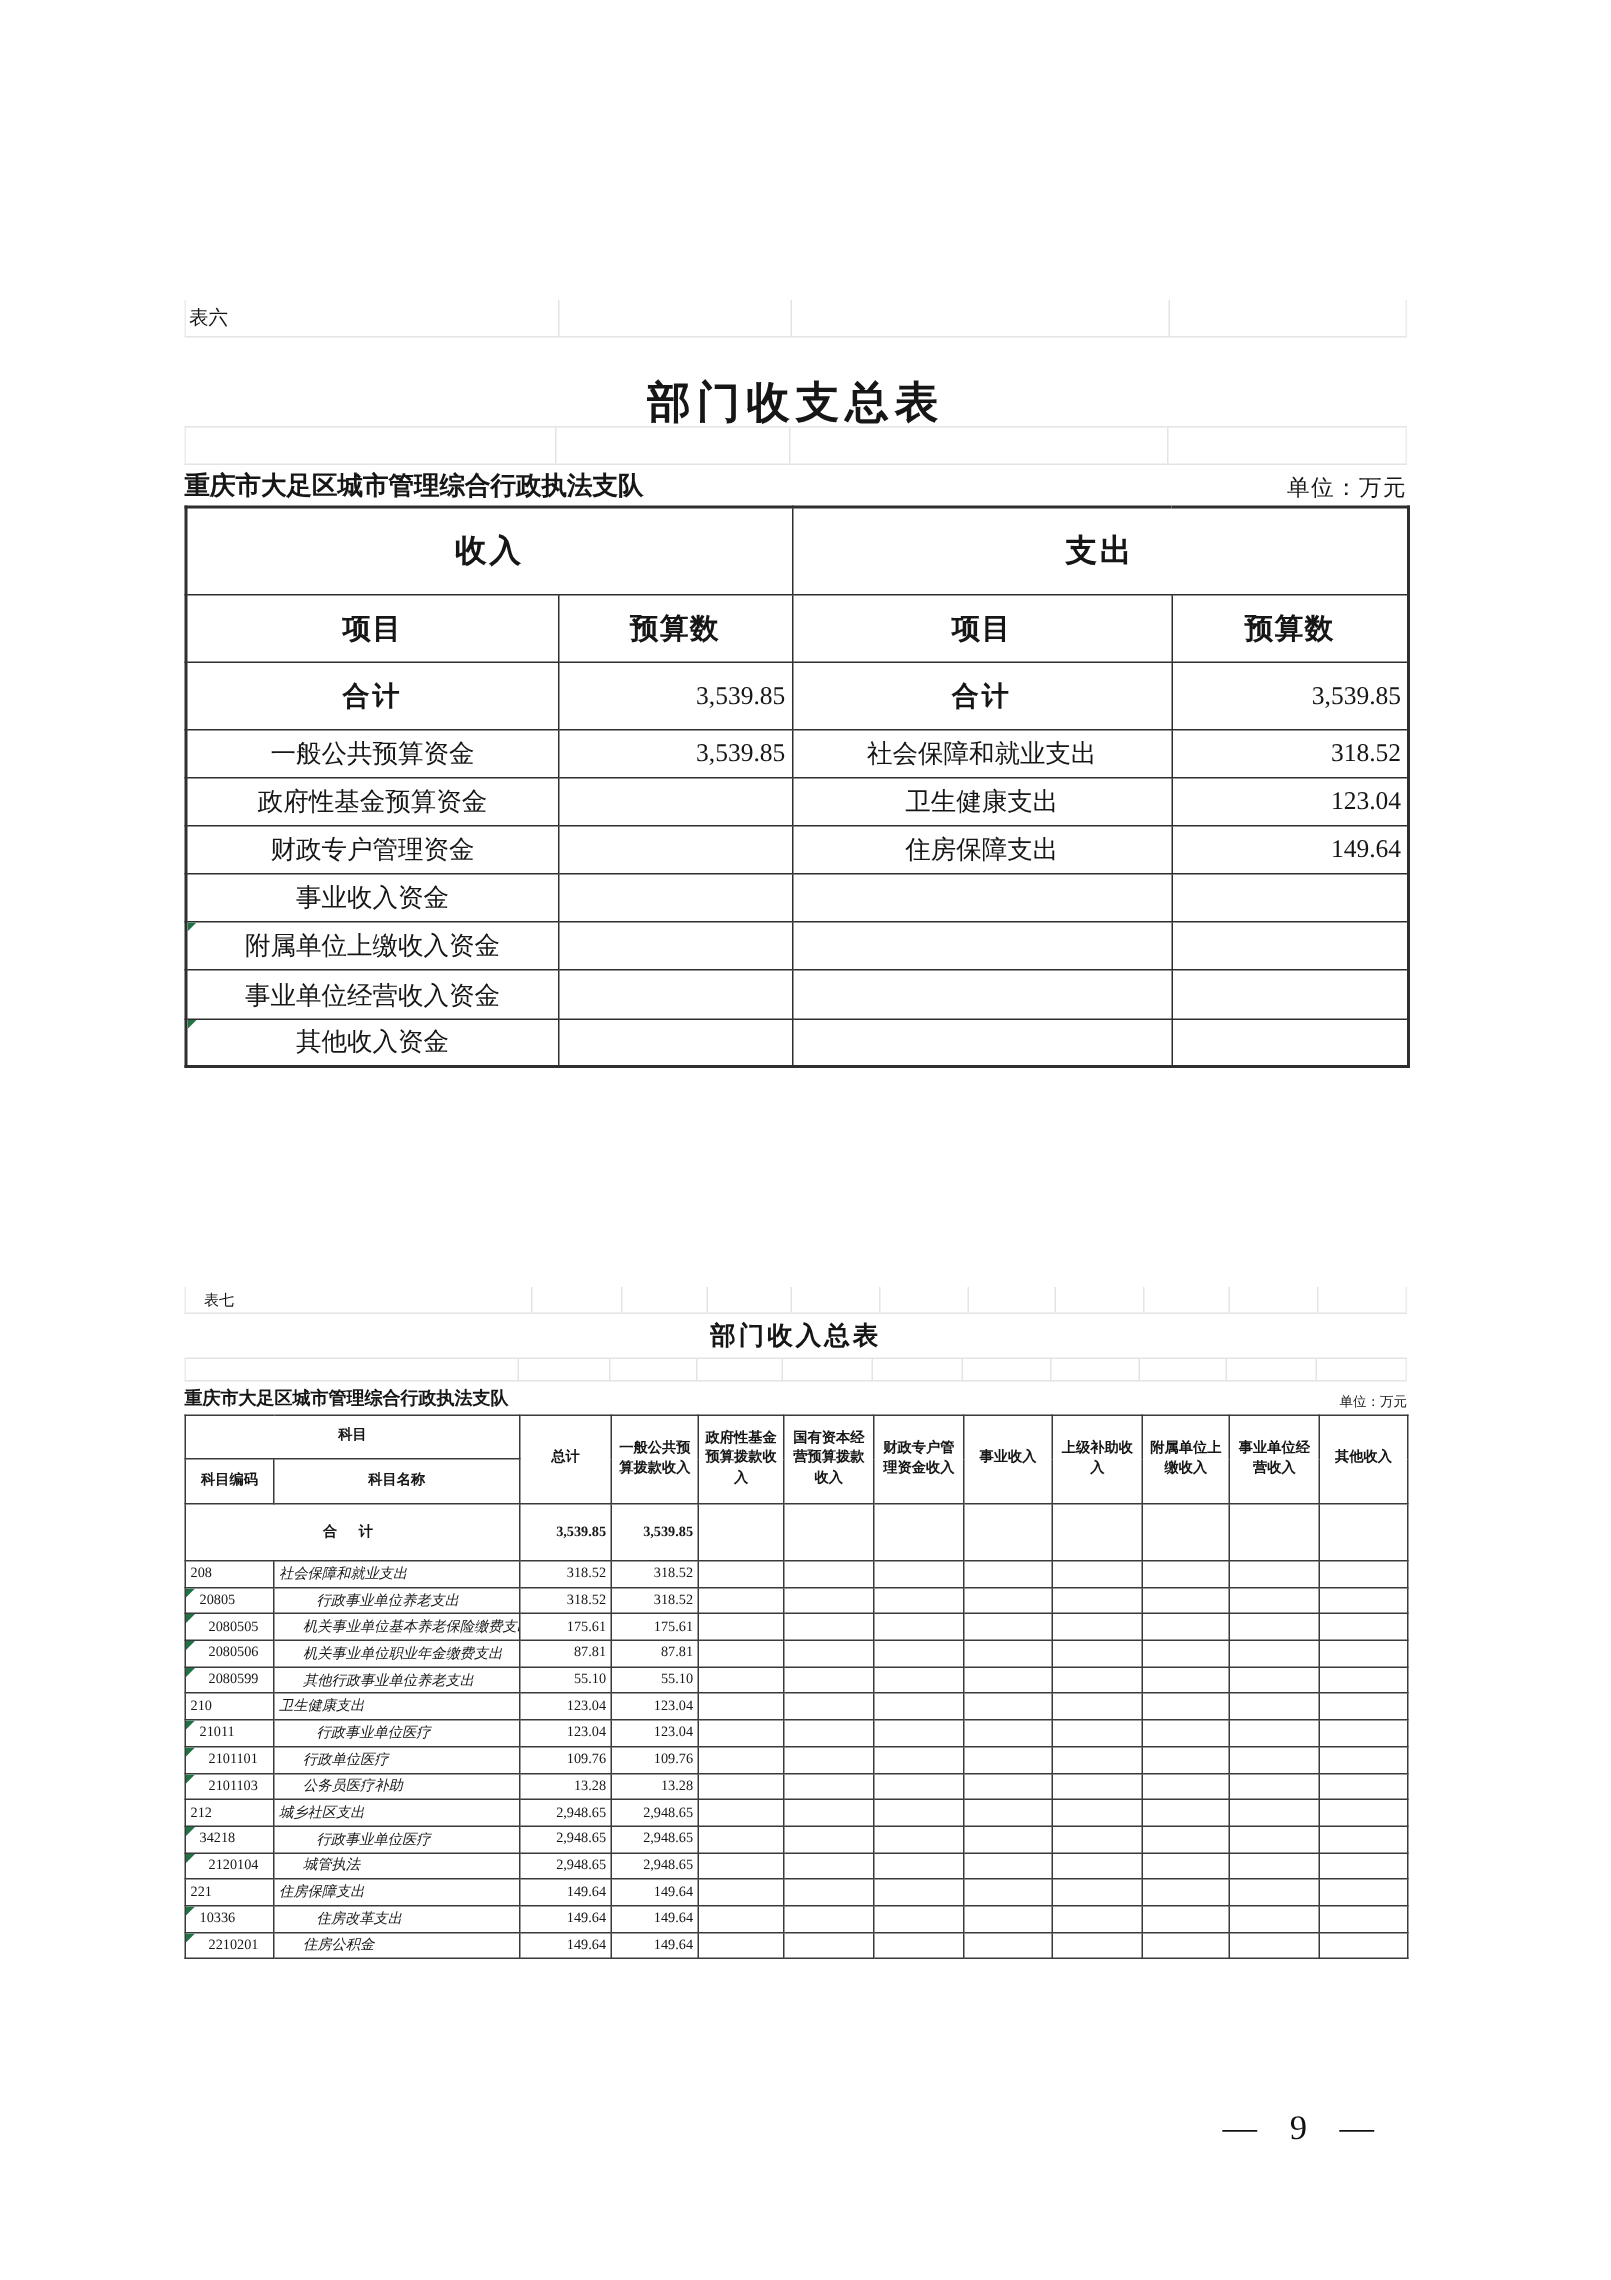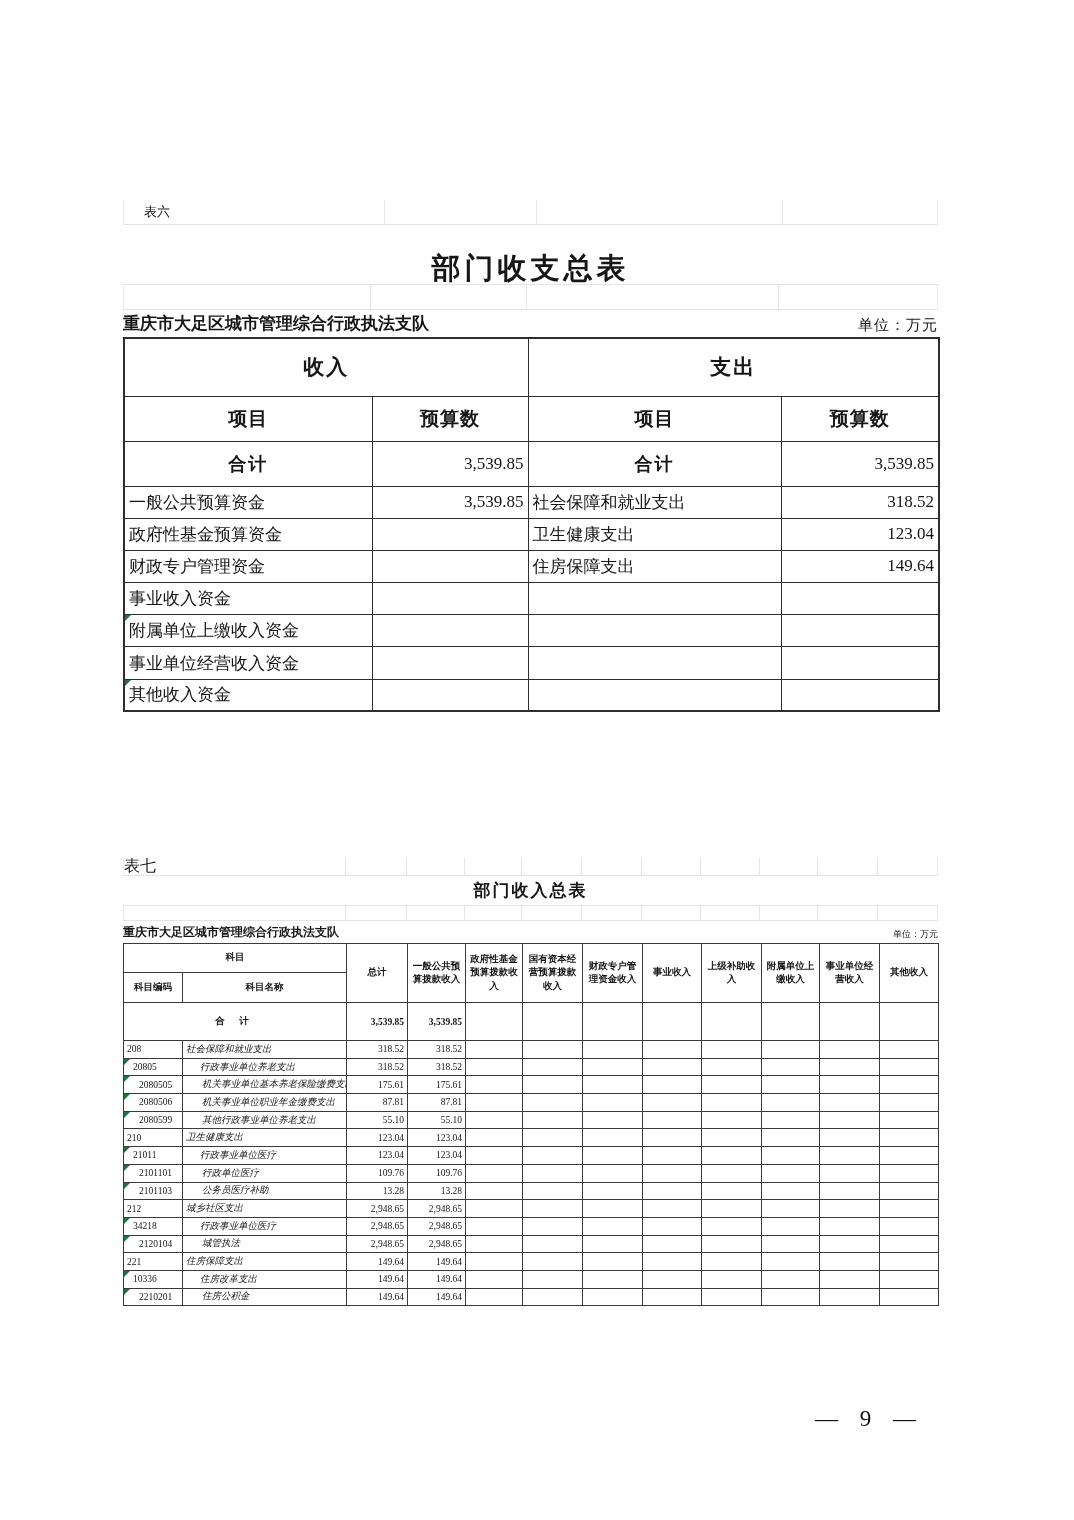--- a/index.html
+++ b/index.html
@@ -11,64 +11,64 @@
   }
   .sec { position:absolute; left:123px; width:815px; }
   .sec6 { top:200px; }
   .sec7 { top:858px; }
 
   
   .prerow { display:flex; border-bottom:1px solid #e4e4e4; border-left:1px solid #ececec; border-right:1px solid #ececec; align-items:center; }
   .prerow .pc { height:100%; border-right:1px solid #e4e4e4; display:flex; align-items:center; }
   .prerow .pc:last-child { border-right:none; }
 
-  .tag6 { height:25px; font-size:13px; padding-left:20px; }
+  .tag6 { height:25px; font-size:13px; padding-left:2px; }
   .title6row { height:60px; border-bottom:1px solid #e4e4e4; display:flex; align-items:center; justify-content:center; }
   .title6 { font-family:"Liberation Sans","DejaVu Sans",sans-serif; font-weight:700; font-size:29px; letter-spacing:4px;margin-top:29px; }
   .empty6 { height:25px; }
   .org6row { height:27px; display:flex; align-items:flex-end; justify-content:space-between; padding-bottom:2px; }
   .org6 { font-family:"Liberation Sans","DejaVu Sans",sans-serif; font-weight:600; font-size:17px; }
   .unit6 { font-size:15px; letter-spacing:1px; }
 
   table { border-collapse:collapse; table-layout:fixed; width:815px; background:#fff; }
 
   
   .sec6 table { border:2px solid #2e2e2e; }
   .sec6 th, .sec6 td { border:1.5px solid #2e2e2e; overflow:hidden; white-space:nowrap; }
   .sec6 thead th { font-family:"Liberation Sans","DejaVu Sans",sans-serif; font-weight:700; text-align:center; }
   .sec6 .hr1 th { height:58px; font-size:21px; letter-spacing:2px; }
   .sec6 .hr2 th { height:45px; font-size:19px; letter-spacing:1px; }
   .sec6 tbody td { font-size:17px; height:32.2px; padding:0 4px; }
-  .sec6 tbody .label { text-align:left; }
+  .sec6 tbody .label { text-align:center; }
   .sec6 tbody .num { text-align:right; }
   .sec6 tr.totalrow td { height:45px; }
   .sec6 tr.totalrow .label { text-align:center; font-weight:700; font-size:18px; letter-spacing:2px; }
 
   
-  .tag7 { height:18px; font-size:16px; padding-left:0; }
+  .tag7 { height:18px; font-size:10px; padding-left:12px; }
   .title7row { height:30px; border-bottom:1px solid #e4e4e4; display:flex; align-items:center; justify-content:center; }
   .title7 { font-weight:700; font-size:17px; letter-spacing:2px; }
   .empty7 { height:15px; }
   .org7row { height:22px; display:flex; align-items:flex-end; justify-content:space-between; padding-bottom:2px; }
   .org7 { font-family:"Liberation Sans","DejaVu Sans",sans-serif; font-weight:600; font-size:12px; }
   .unit7 { font-size:9px; }
 
   .sec7 table { border:1.5px solid #3a3a3a; }
   .sec7 th, .sec7 td { border:1px solid #3a3a3a; overflow:hidden; }
   .sec7 thead { border-bottom:1.5px solid #2e2e2e; }
   .sec7 thead th { font-size:9.5px; font-weight:700; text-align:center; line-height:1.4; padding:1px 2px; }
   .sec7 .hr1 th { height:29px; }
   .sec7 .hr2 th { height:30px; }
   .sec7 tbody td { font-size:9.5px; height:17.7px; padding:0 3px; white-space:nowrap; }
   .sec7 tbody .num { text-align:right; }
   .sec7 tbody .code { text-align:left; }
   .sec7 tbody .name { text-align:left; font-style:italic; }
   .sec7 tbody .code.i1 { padding-left:9px; }
   .sec7 tbody .code.i2 { padding-left:15px; }
-  .sec7 tbody .name.n1 { padding-left:17px; }
+  .sec7 tbody .name.n1 { padding-left:28px; }
   .sec7 tbody .name.n2 { padding-left:19px; }
   .sec7 tr.totalrow td { height:38px; font-weight:700; }
   .sec7 tr.totalrow .tlabel { text-align:center; letter-spacing:6px; }
 
   
   .gm { position:relative; }
   .gm::before { content:""; position:absolute; left:0; top:0; width:0; height:0;
     border-top:6px solid #217346; border-right:6px solid transparent; }
 
   .pageno { position:absolute; top:1406px; left:793px; width:145px; text-align:center;

